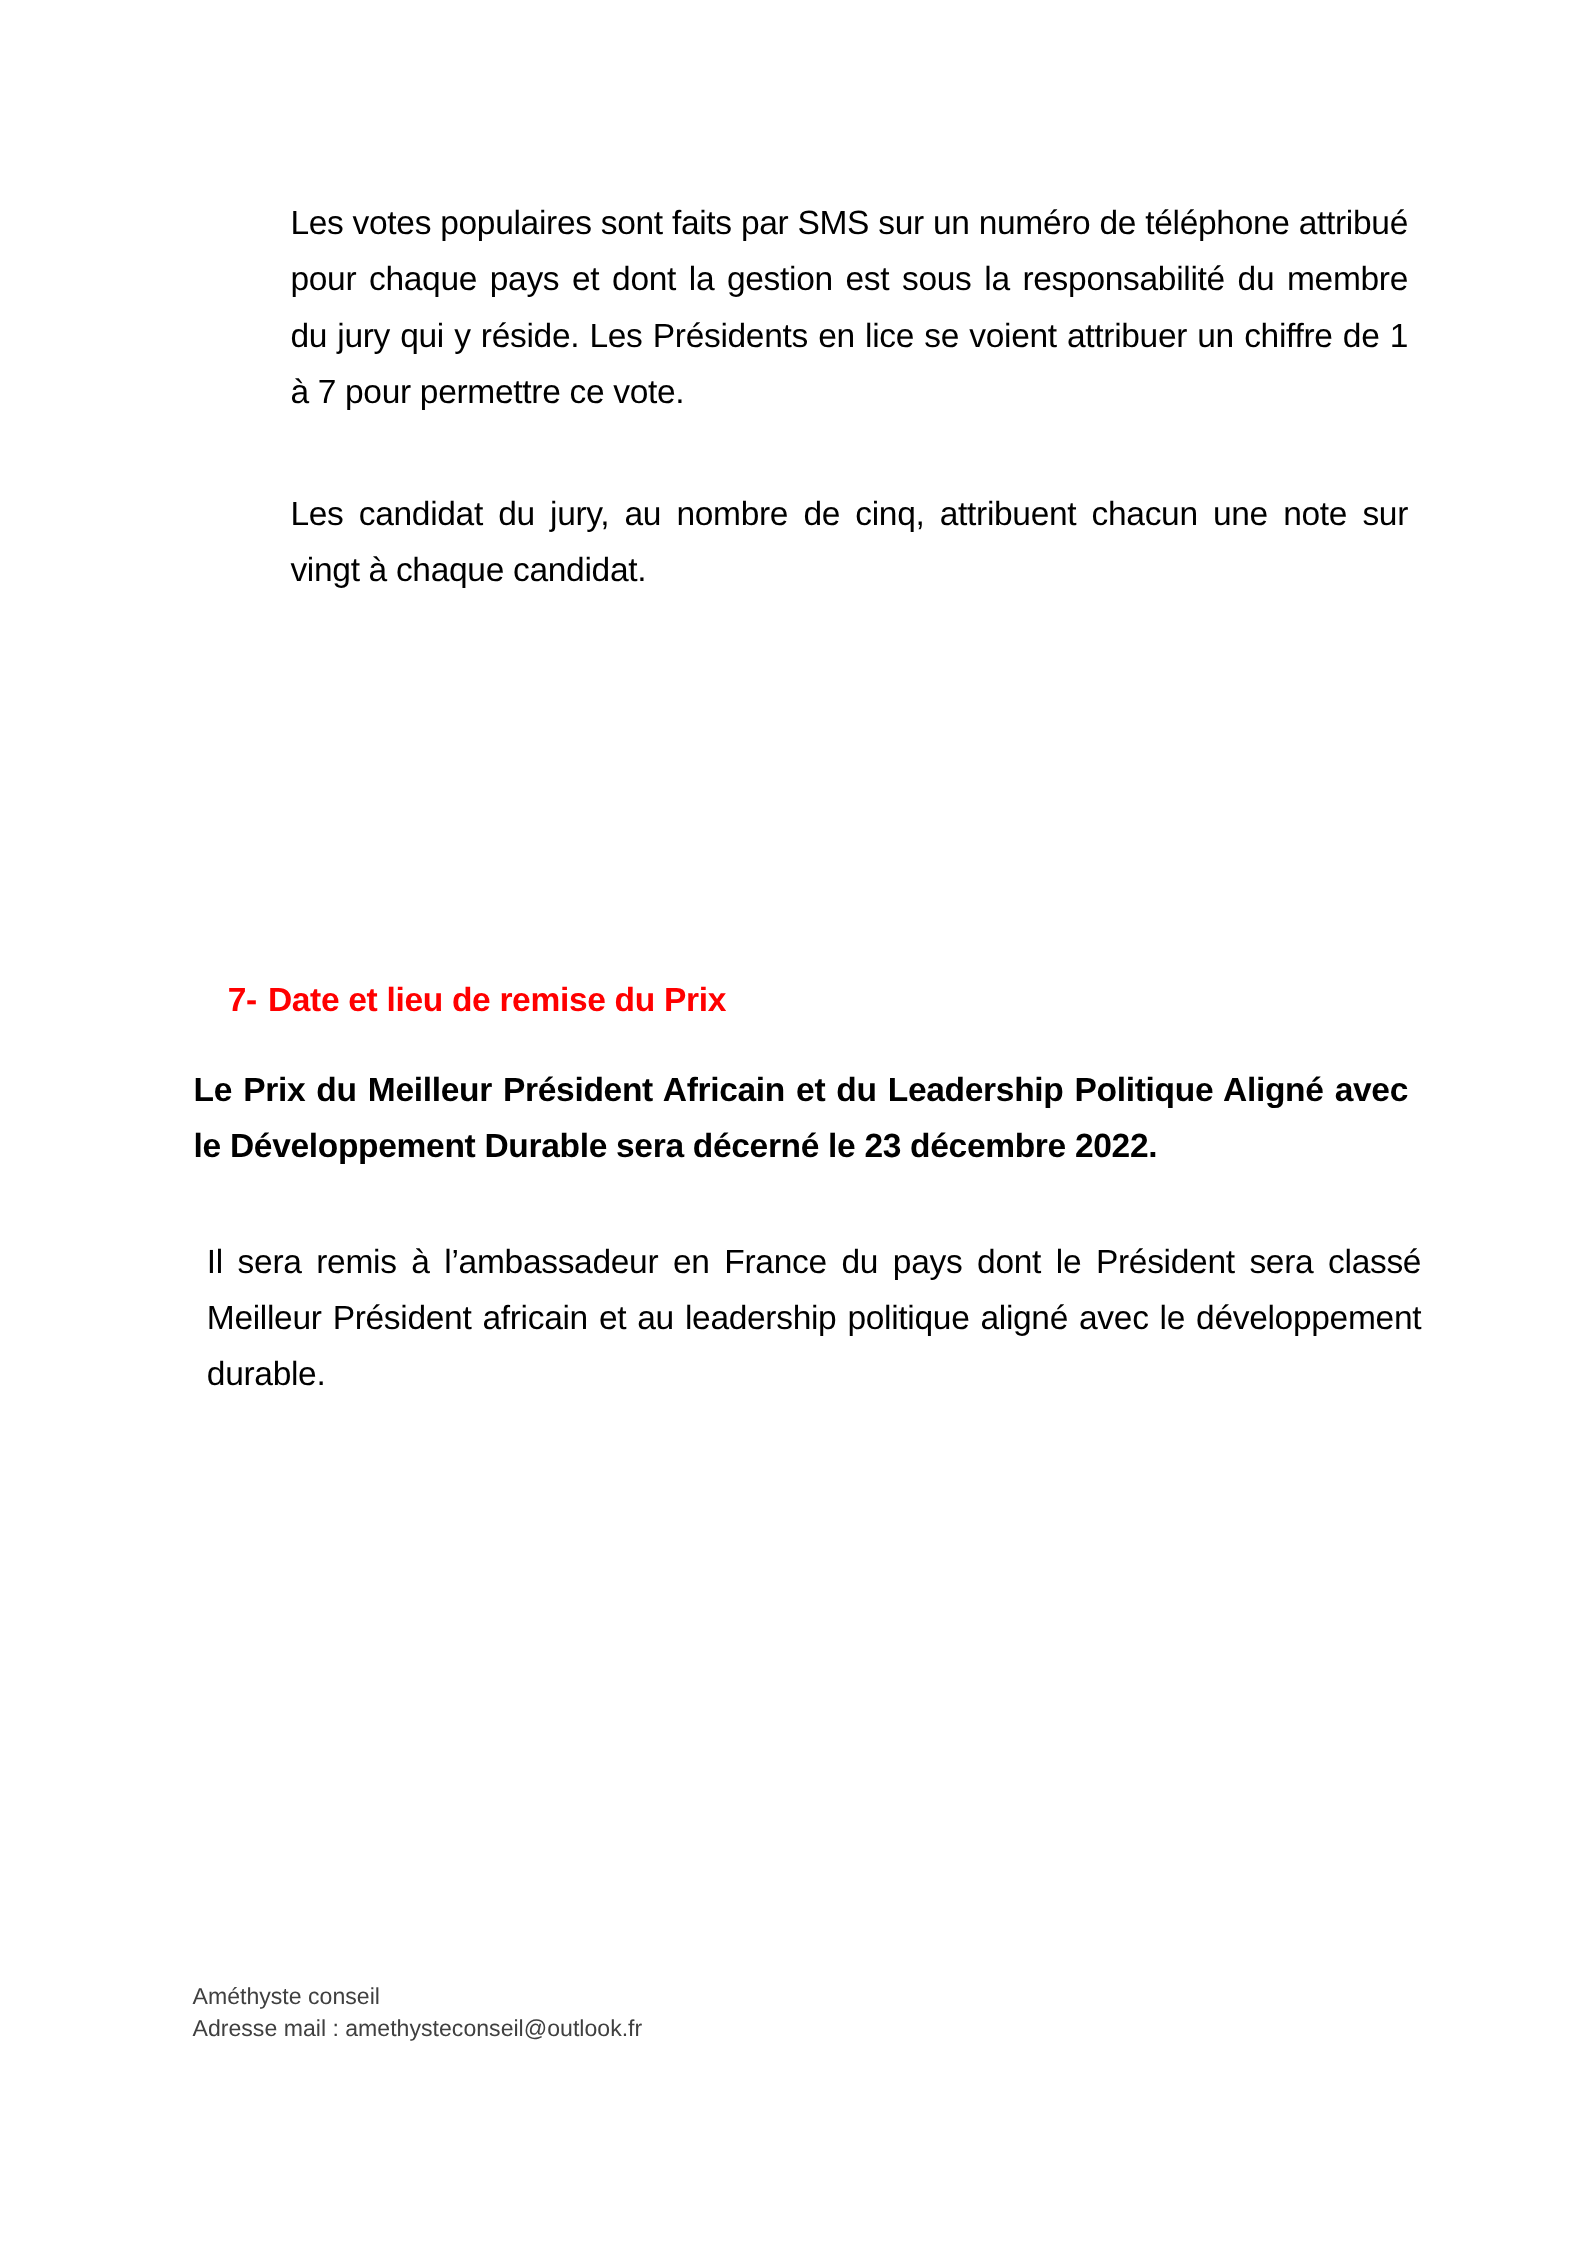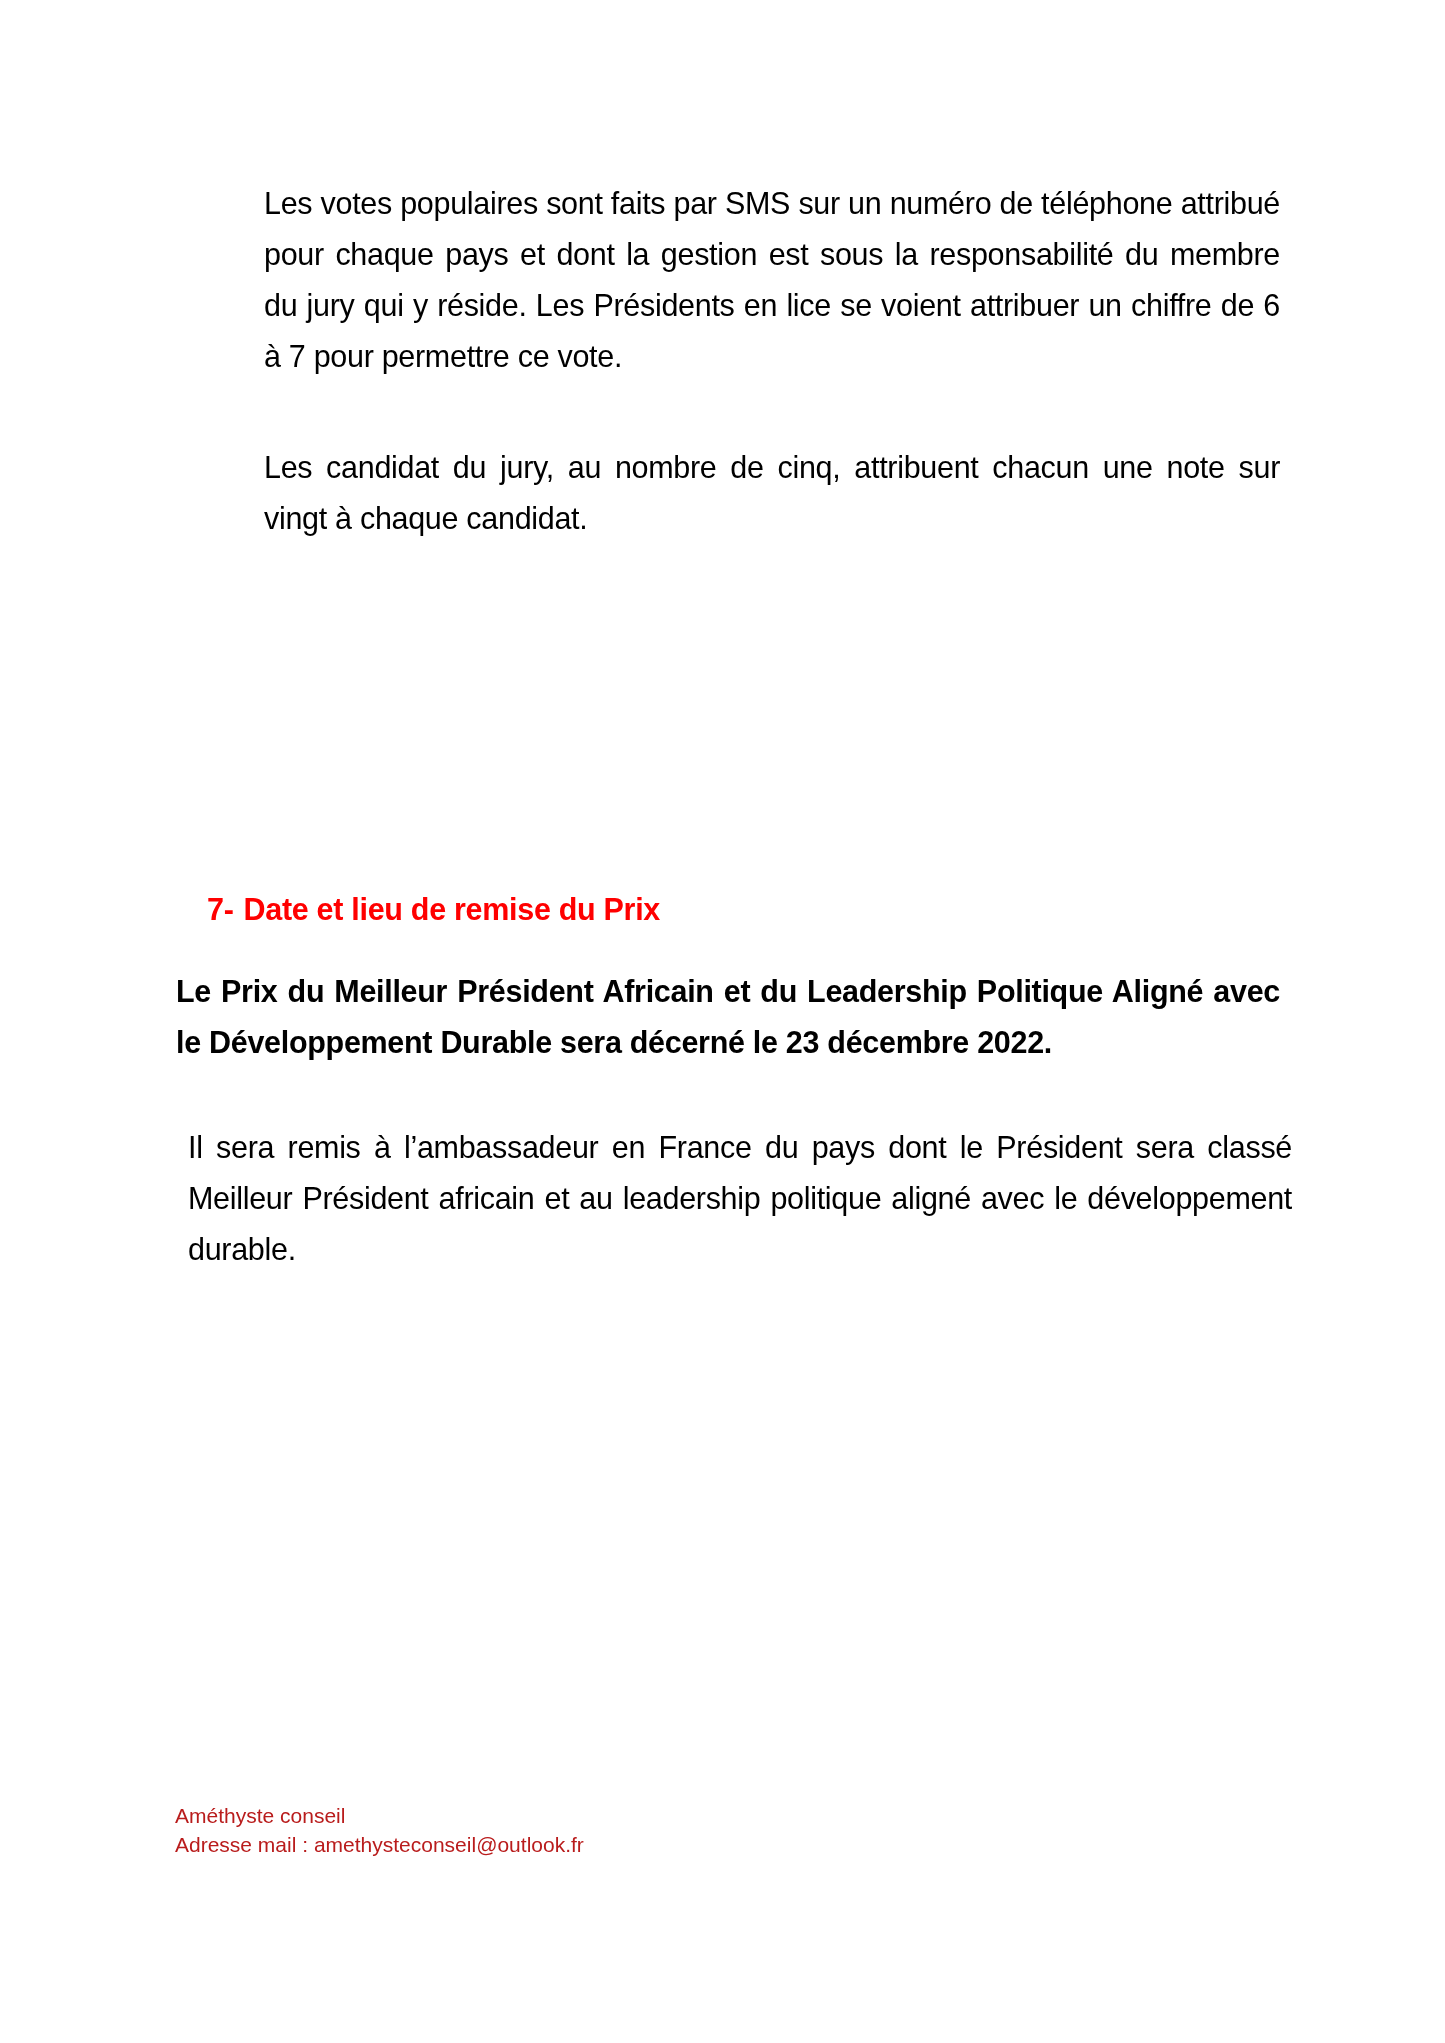--- a/index.html
+++ b/index.html
@@ -7,29 +7,29 @@
          font-family: "Liberation Sans", "DejaVu Sans", sans-serif; color: #000; }
   .page { position: absolute; left: 0; top: 0; width: 1445px; height: 2043px; background: #fff; }
   .para { position: absolute; margin: 0; text-align: justify; font-size: 30.5px;
           line-height: 51px; letter-spacing: -0.3px; word-spacing: 0px; }
   .para.indent { left: 264px; width: 1016px; }
   .para.full { left: 176px; width: 1104px; }
   .heading { position: absolute; left: 207px; top: 884px; margin: 0; font-size: 30.5px;
              font-weight: bold; color: #ff0000; line-height: 51px; letter-spacing: -0.3px; }
   .heading .num { margin-right: 10px; }
   .bold { font-weight: bold; }
-  .footer { position: absolute; left: 175px; top: 1801px; font-size: 21px; line-height: 29px; color: #b91c1c; }
+  .footer { position: absolute; left: 175px; top: 1801px; font-size: 21px; line-height: 29px; color: #404040; }
   .footer div { white-space: nowrap; }
 </style>
 </head>
 <body>
 
 <div class="page">
 
-  <p class="para indent" style="top:178px;">Les votes populaires sont faits par SMS sur un numéro de téléphone attribué pour chaque pays et dont la gestion est sous la responsabilité du membre du jury qui y réside. Les Présidents en lice se voient attribuer un chiffre de 6 à 7 pour permettre ce vote.</p>
+  <p class="para indent" style="top:178px;">Les votes populaires sont faits par SMS sur un numéro de téléphone attribué pour chaque pays et dont la gestion est sous la responsabilité du membre du jury qui y réside. Les Présidents en lice se voient attribuer un chiffre de 1 à 7 pour permettre ce vote.</p>
 
   <p class="para indent" style="top:442px;">Les candidat du jury, au nombre de cinq, attribuent chacun une note sur vingt à chaque candidat.</p>
 
 
 
   <h2 class="heading">
     <span class="num">7-</span><span>Date et lieu de remise du Prix</span>
   </h2>
 
   <p class="para full bold" style="top:966px;">Le Prix du Meilleur Président Africain et du Leadership Politique Aligné avec le Développement Durable sera décerné le 23 décembre 2022.</p>

